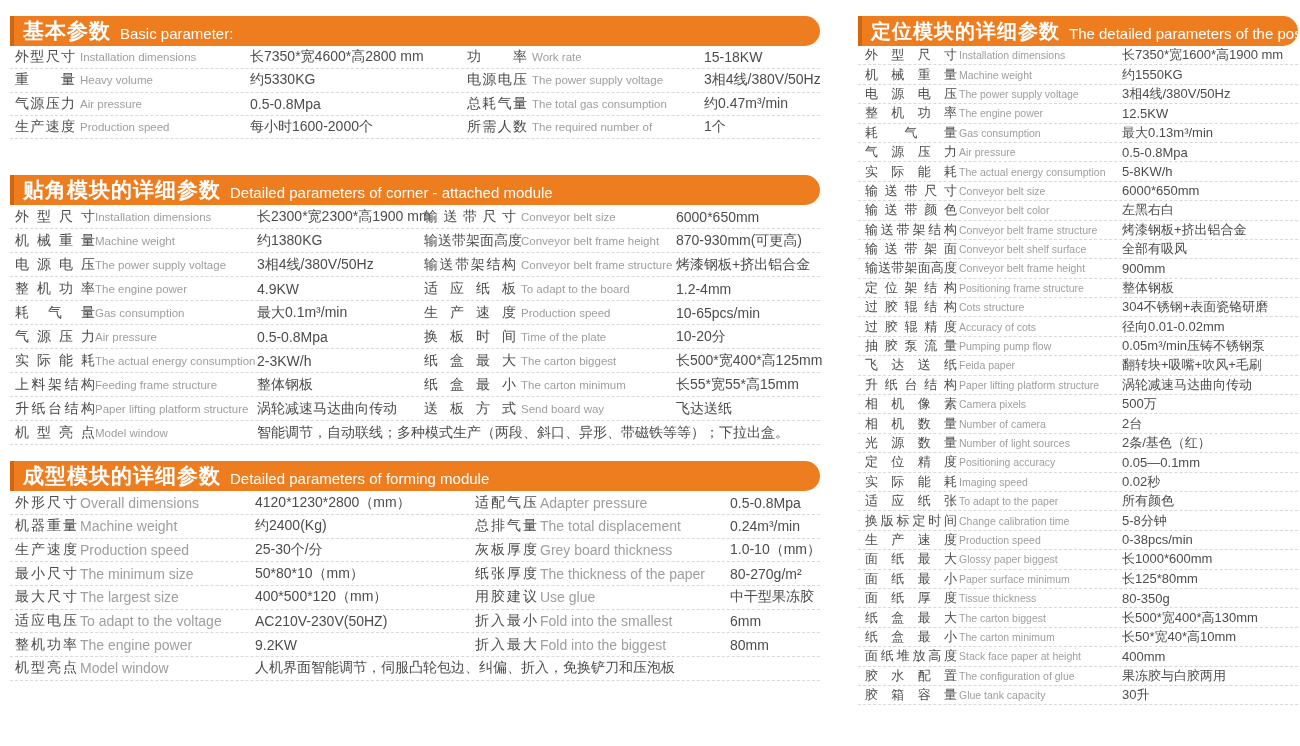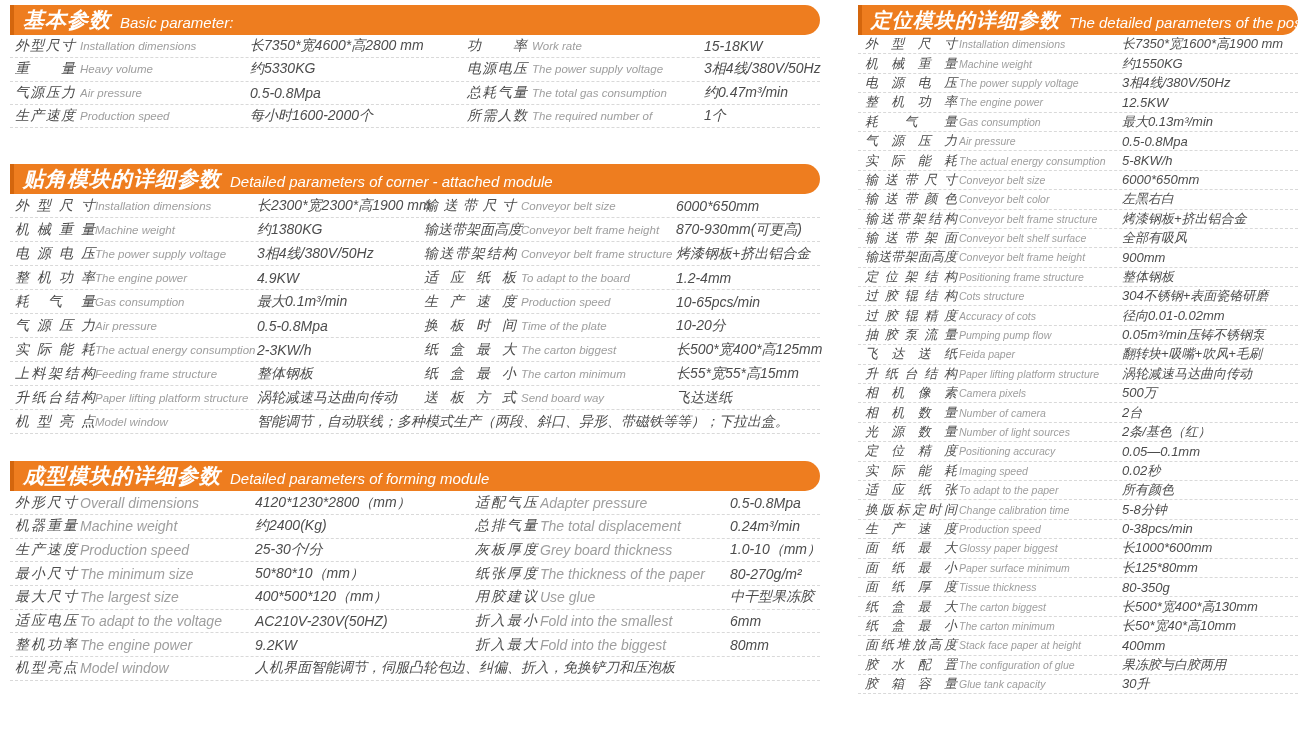--- a/index.html
+++ b/index.html
@@ -1,18 +1,18 @@
 <!DOCTYPE html>
 <html><head>
 <meta charset="utf-8">
 <style>
   * { margin:0; padding:0; box-sizing:border-box; }
   html,body { width:1300px; height:746px; background:#ffffff; overflow:hidden;
     font-family:"Liberation Sans","DejaVu Sans",sans-serif; }
-  .page { display:flex; padding-top:5px;font-style:italic; }
+  .page { display:flex; padding-top:16px; }
   .col-left { width:810px; margin-left:10px; flex:none; }
   .col-right { width:440px; margin-left:38px; flex:none; }
 
   .sec-header { height:30px; background:#ee7d1f; border-radius:0 15px 15px 0;
     border-left:4px solid #d4660d; display:flex; align-items:center;
     padding:0 14px 0 9px; white-space:nowrap; overflow:hidden; }
   .sec-title-zh { color:#ffffff; font-size:21px; font-weight:bold; letter-spacing:1px; }
   .sec-title-en { color:#ffffff; font-size:15px; margin-left:9px; position:relative; top:2px; }
 
   .row { display:flex; align-items:center; border-bottom:1px dashed #d9d9d9; }
@@ -25,21 +25,21 @@
   .sec-basic { margin-bottom:36px; }
   .sec-basic .row { height:23.3px; font-size:14px; padding-left:5px; }
   .sec-basic .en { font-size:11.5px; }
   .sec-basic .half-l { width:452px; }
   .sec-basic .half-r { flex:1; }
   .sec-basic .zh { width:60px; margin-right:5px; }
   .sec-basic .half-l .en { width:170px; }
   .sec-basic .half-r .en { width:172px; }
 
   
-  .sec-corner { margin-bottom:27px; }
+  .sec-corner { margin-bottom:16px; }
   .sec-corner .row { height:24px; font-size:14px; padding-left:5px; }
   .sec-corner .en { font-size:11.5px; }
   .sec-corner .half-l { width:409px; }
   .sec-corner .half-r { flex:1; }
   .sec-corner .half-l .zh { width:80px; margin-right:0; }
   .sec-corner .half-l .en { width:162px; }
   .sec-corner .half-r .zh { width:92px; margin-right:5px; }
   .sec-corner .half-r .en { width:155px; }
   .sec-corner .row-hl .zh { width:80px; }
   .sec-corner .row-hl .en { width:162px; }

